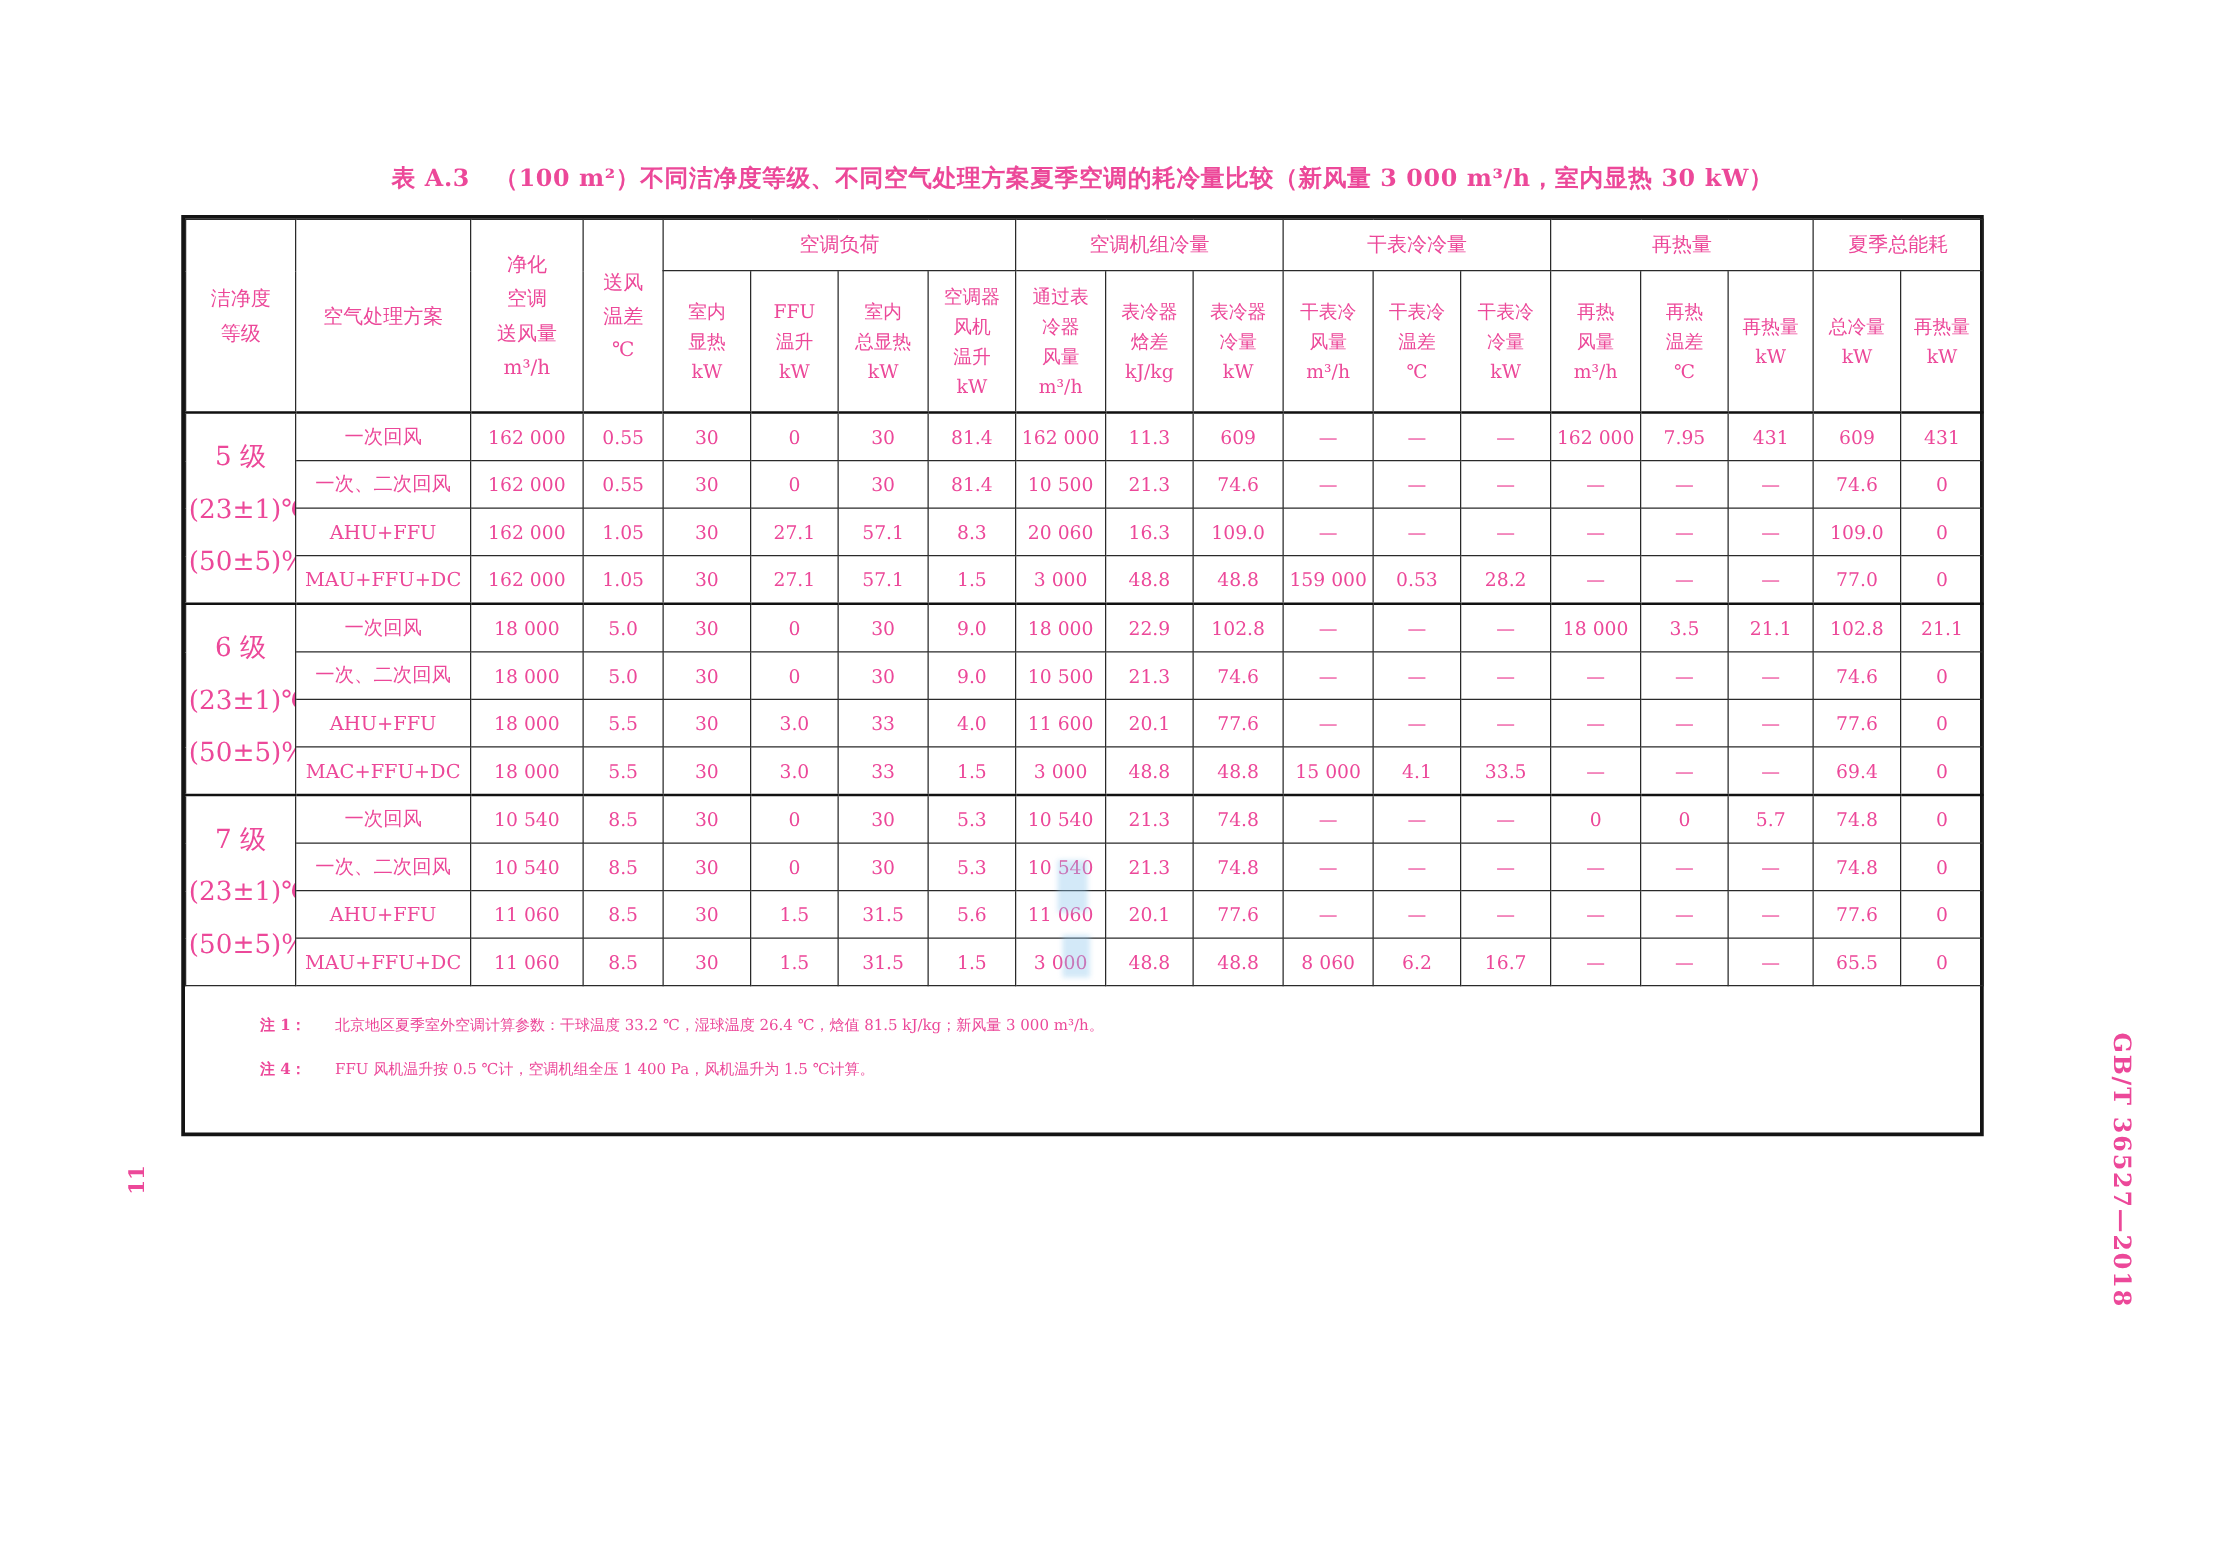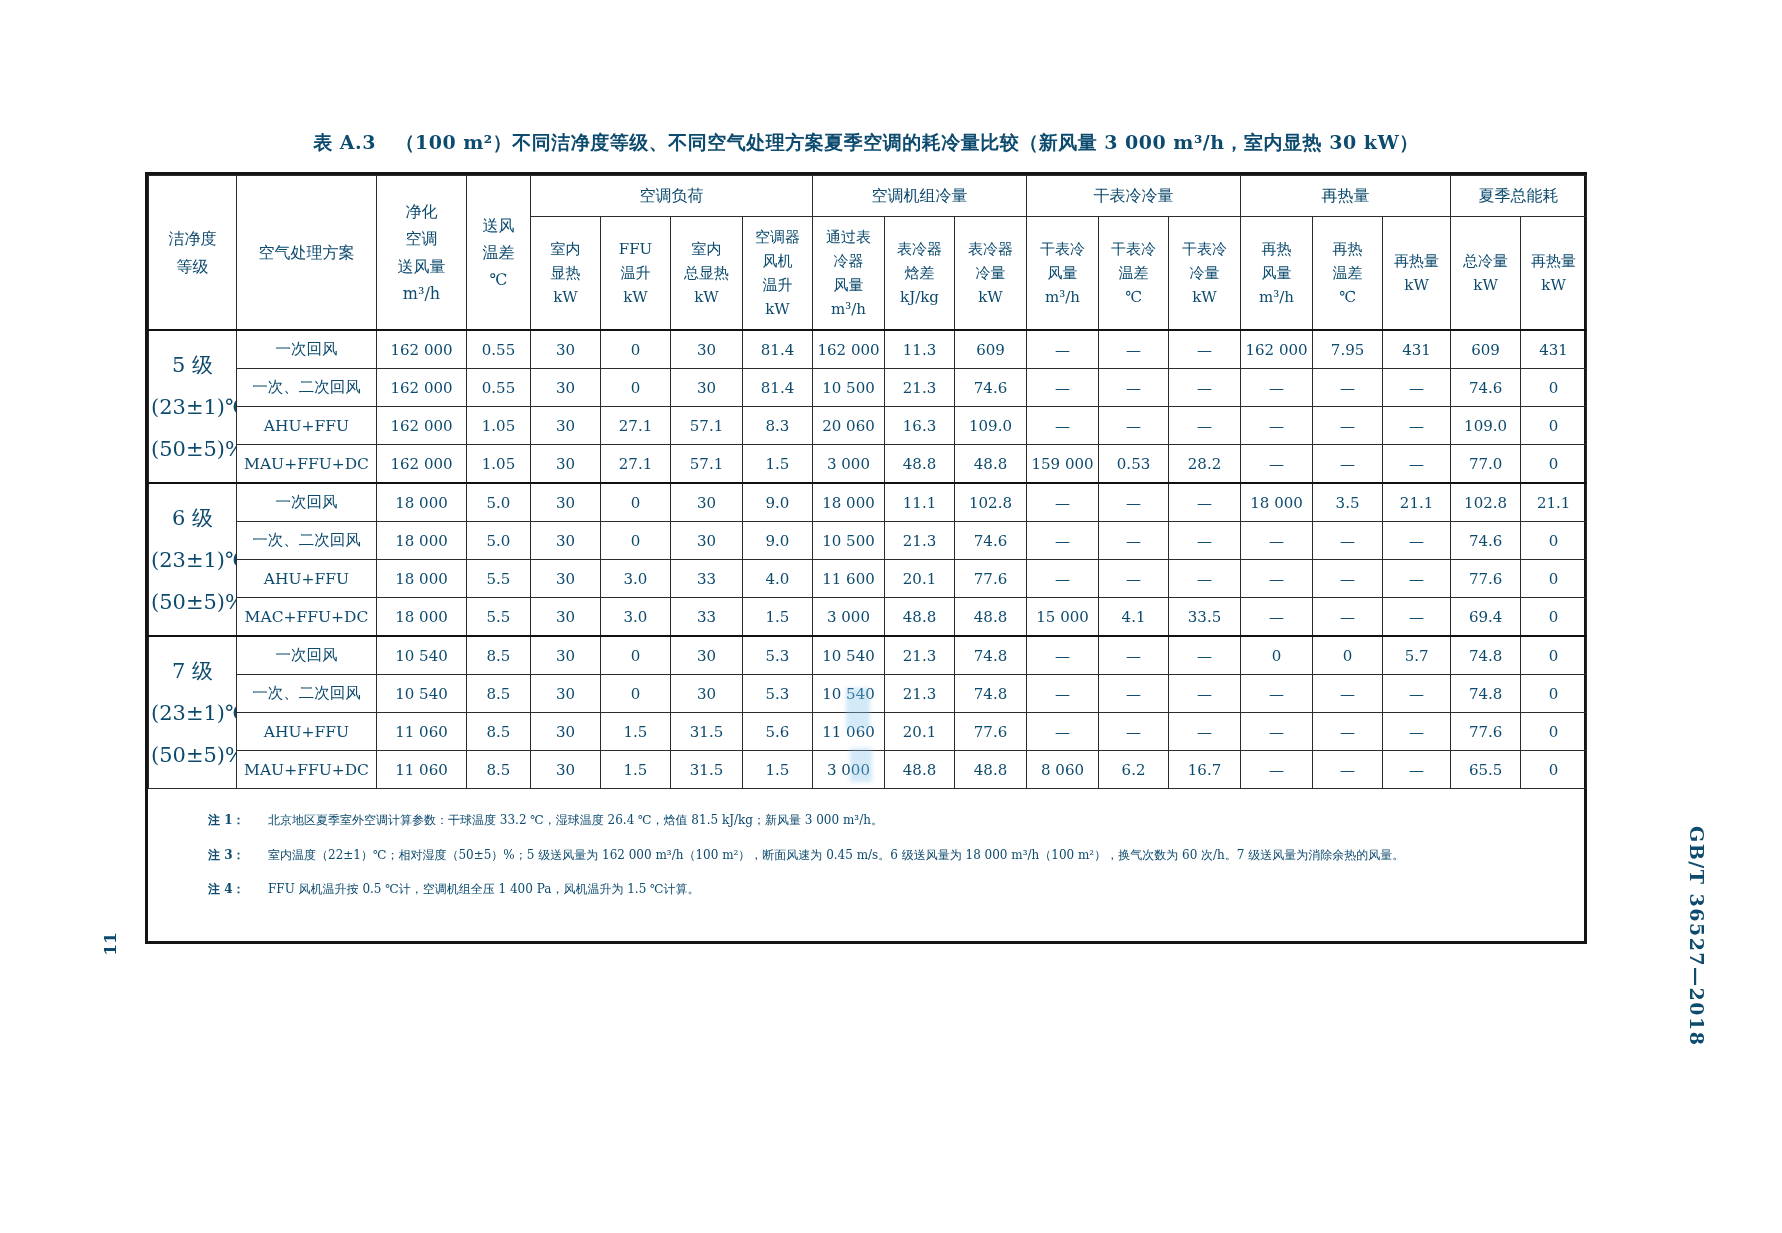--- a/index.html
+++ b/index.html
@@ -1,20 +1,20 @@
 <!DOCTYPE html>
 <html><head>
 <meta charset="utf-8">
 <style>
   html,body{margin:0;padding:0;background:#ffffff;}
   .page{
     position:relative;
     width:1782px;height:1233px;
     background:#ffffff;
-    color:#0c4a6e;
+    color:#ec4899;
     font-family:"DejaVu Serif","Liberation Serif",serif;
     overflow:hidden;
   }
   .title{
     position:absolute;
     top:130px;left:145px;width:1442px;
     text-align:center;
     font-size:19px;
     font-weight:bold;
     letter-spacing:.5px;
@@ -266,21 +266,21 @@
 (23±1)℃
 (50±5)%</th>
             <td class="scheme">一次回风</td>
             <td>18 000</td>
             <td>5.0</td>
             <td>30</td>
             <td>0</td>
             <td>30</td>
             <td>9.0</td>
             <td>18 000</td>
-            <td>11.1</td>
+            <td>22.9</td>
             <td>102.8</td>
             <td>—</td>
             <td>—</td>
             <td>—</td>
             <td>18 000</td>
             <td>3.5</td>
             <td>21.1</td>
             <td>102.8</td>
             <td>21.1</td>
           </tr>
@@ -429,24 +429,20 @@
           </tr>
         </tbody>
     </table>
 
     <div class="notes" id="notes">
         <div class="note">
           <span class="nlabel">注 1：</span>
           <span class="ntext">北京地区夏季室外空调计算参数：干球温度 33.2 ℃，湿球温度 26.4 ℃，焓值 81.5 kJ/kg；新风量 3 000 m³/h。</span>
         </div>
         <div class="note">
-          <span class="nlabel">注 3：</span>
-          <span class="ntext">室内温度（22±1）℃；相对湿度（50±5）%；5 级送风量为 162 000 m³/h（100 m²），断面风速为 0.45 m/s。6 级送风量为 18 000 m³/h（100 m²），换气次数为 60 次/h。7 级送风量为消除余热的风量。</span>
-        </div>
-        <div class="note">
           <span class="nlabel">注 4：</span>
           <span class="ntext">FFU 风机温升按 0.5 ℃计，空调机组全压 1 400 Pa，风机温升为 1.5 ℃计算。</span>
         </div>
       </div>
   </div>
 
   <div class="std-code">GB/T 36527—2018</div>
   <div class="page-number">11</div>
   <div class="smudge s1"></div>
   <div class="smudge s2"></div>

